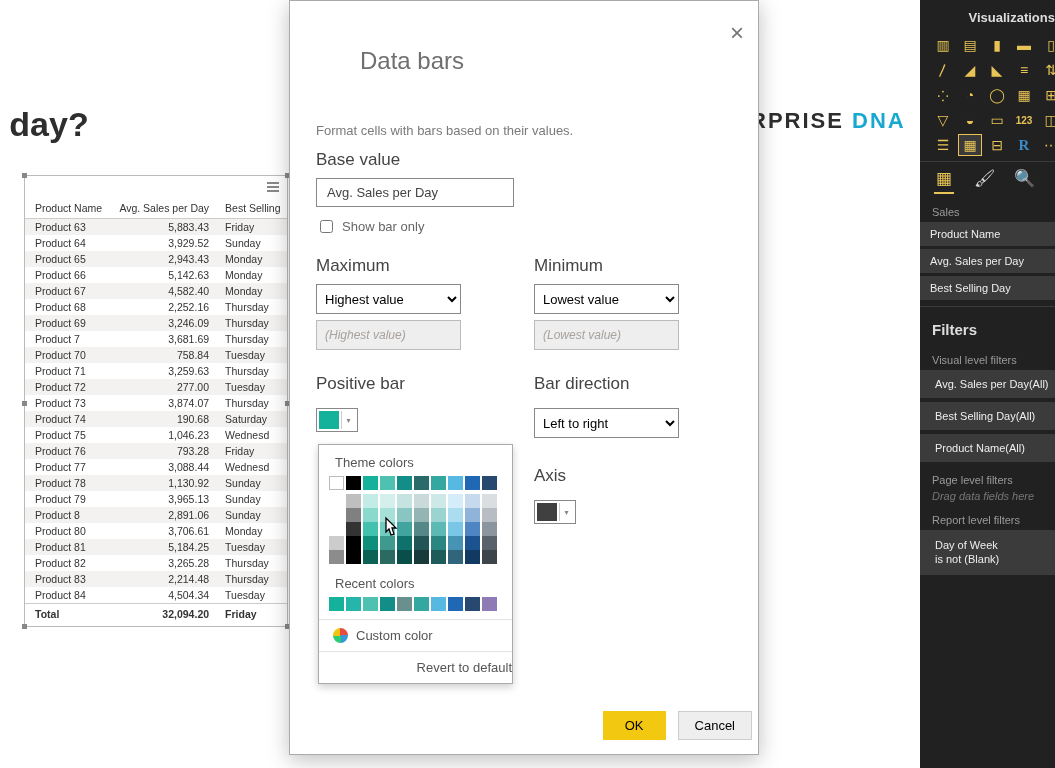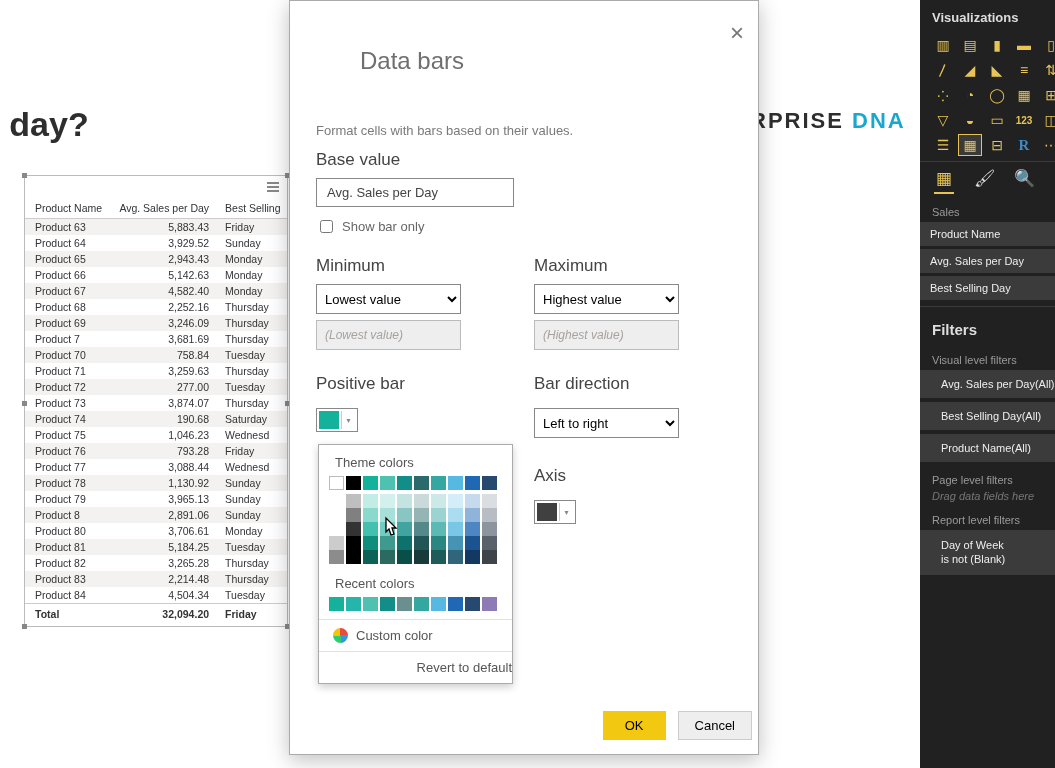--- a/index.html
+++ b/index.html
@@ -58,32 +58,32 @@
   .picker .custom .pie{ width:15px;height:15px;border-radius:50%; background:conic-gradient(#e74c3c 0 90deg,#3498db 90deg 180deg,#2ecc71 180deg 270deg,#f1c40f 270deg 360deg);}
   .picker .revert{ text-align:right; padding:8px 0; font-size:13px; color:#555; cursor:pointer;}
   .cursor-icon { position:absolute; left:378px; top:516px; pointer-events:none;}
 
   .dlg-footer { position:absolute; bottom:14px; right:6px; display:flex; gap:12px;}
   .btn-ok { background:#f2c811; border:none; padding:6px 22px; font-size:13px; cursor:pointer;}
   .btn-cancel { background:#eee; border:1px solid #ccc; padding:6px 16px; font-size:13px; cursor:pointer;}
 
   
   .rpane { position:absolute; left:920px; top:0; width:135px; height:768px; background:#212121; color:#ddd; overflow:hidden;}
-  .rpane .ptitle{ font-size:13px; font-weight:700; padding:10px 0 10px 12px;}
+  .rpane .ptitle{ font-size:13px; font-weight:700; padding:10px 0 10px 12px;text-align:right;}
   .viz-grid { display:grid; grid-template-columns:repeat(5,22px); gap:5px; padding:0 0 6px 12px;}
   .viz-grid div{ width:22px; height:20px; display:flex; align-items:center; justify-content:center; font-size:14px; color:#e8c457;}
   .viz-grid div.sel{ outline:1px solid #e8c457; background:#3a3a3a;}
   .viz-grid div.r{ color:#3c8bc9; font-family:serif; font-weight:bold; font-size:15px;}
   .rpane .tabs{ display:flex; gap:20px; padding:6px 0 4px 14px; border-top:1px solid #3b3b3b;}
   .rpane .tabs span{ font-size:17px; width:20px; text-align:center; cursor:pointer;}
   .rpane .tabs span.active{ border-bottom:2px solid #e8c457; padding-bottom:3px; color:#e8c457;}
   .rpane .section-lbl{ font-size:11px; color:#9a9a9a; padding:8px 0 4px 12px;}
   .field-pill{ background:#3b3b3b; color:#eee; font-size:11px; padding:6px 10px; margin:0 0 3px 0; white-space:nowrap; overflow:hidden;}
   .rpane .filters-hdr{ font-size:15px; font-weight:600; padding:14px 0 8px 12px; border-top:1px solid #3b3b3b; margin-top:6px;}
-  .filter-pill{ background:#3b3b3b; color:#eee; font-size:11px; padding:8px 21px; margin-bottom:4px; white-space:nowrap; overflow:hidden;}
+  .filter-pill{ background:#3b3b3b; color:#eee; font-size:11px; padding:8px 15px; margin-bottom:4px; white-space:nowrap; overflow:hidden;}
   .filter-pill.multi{ line-height:1.3;}
 </style>
 </head>
 <body>
 
 <div class="canvas">
   <div class="title-text">lling day?</div>
   <div class="brand">
     <span>NTERPRISE</span> <span class="dna">DNA</span>
   </div>
@@ -250,32 +250,32 @@
     <div class="lbl-lg">Base value</div>
     <div class="input-wrap" style="width:198px">Avg. Sales per Day</div>
 
     <label class="inline-check">
       <input type="checkbox" style="">
         <span>Show bar only</span>
     </label>
 
     <div class="two-col">
       <div>
+        <div class="lbl-lg">Maximum</div>
+        <select class="sel">
+          <option>Highest value</option>
+        </select>
+        <div class="disabled-input">(Highest value)</div>
+      </div>
+      <div>
         <div class="lbl-lg">Minimum</div>
         <select class="sel">
           <option>Lowest value</option>
         </select>
         <div class="disabled-input">(Lowest value)</div>
-      </div>
-      <div>
-        <div class="lbl-lg">Maximum</div>
-        <select class="sel">
-          <option>Highest value</option>
-        </select>
-        <div class="disabled-input">(Highest value)</div>
       </div>
     </div>
 
     <div class="two-col" style="margin-top:20px;">
       <div>
         <div class="lbl-lg">Positive bar</div>
         <div style="height:6px"></div>
         <div class="color-swatch-btn">
           <div class="sw" id="pos-sw" style="background: rgb(20, 178, 155);"></div>
             <div class="dd">▾</div>

